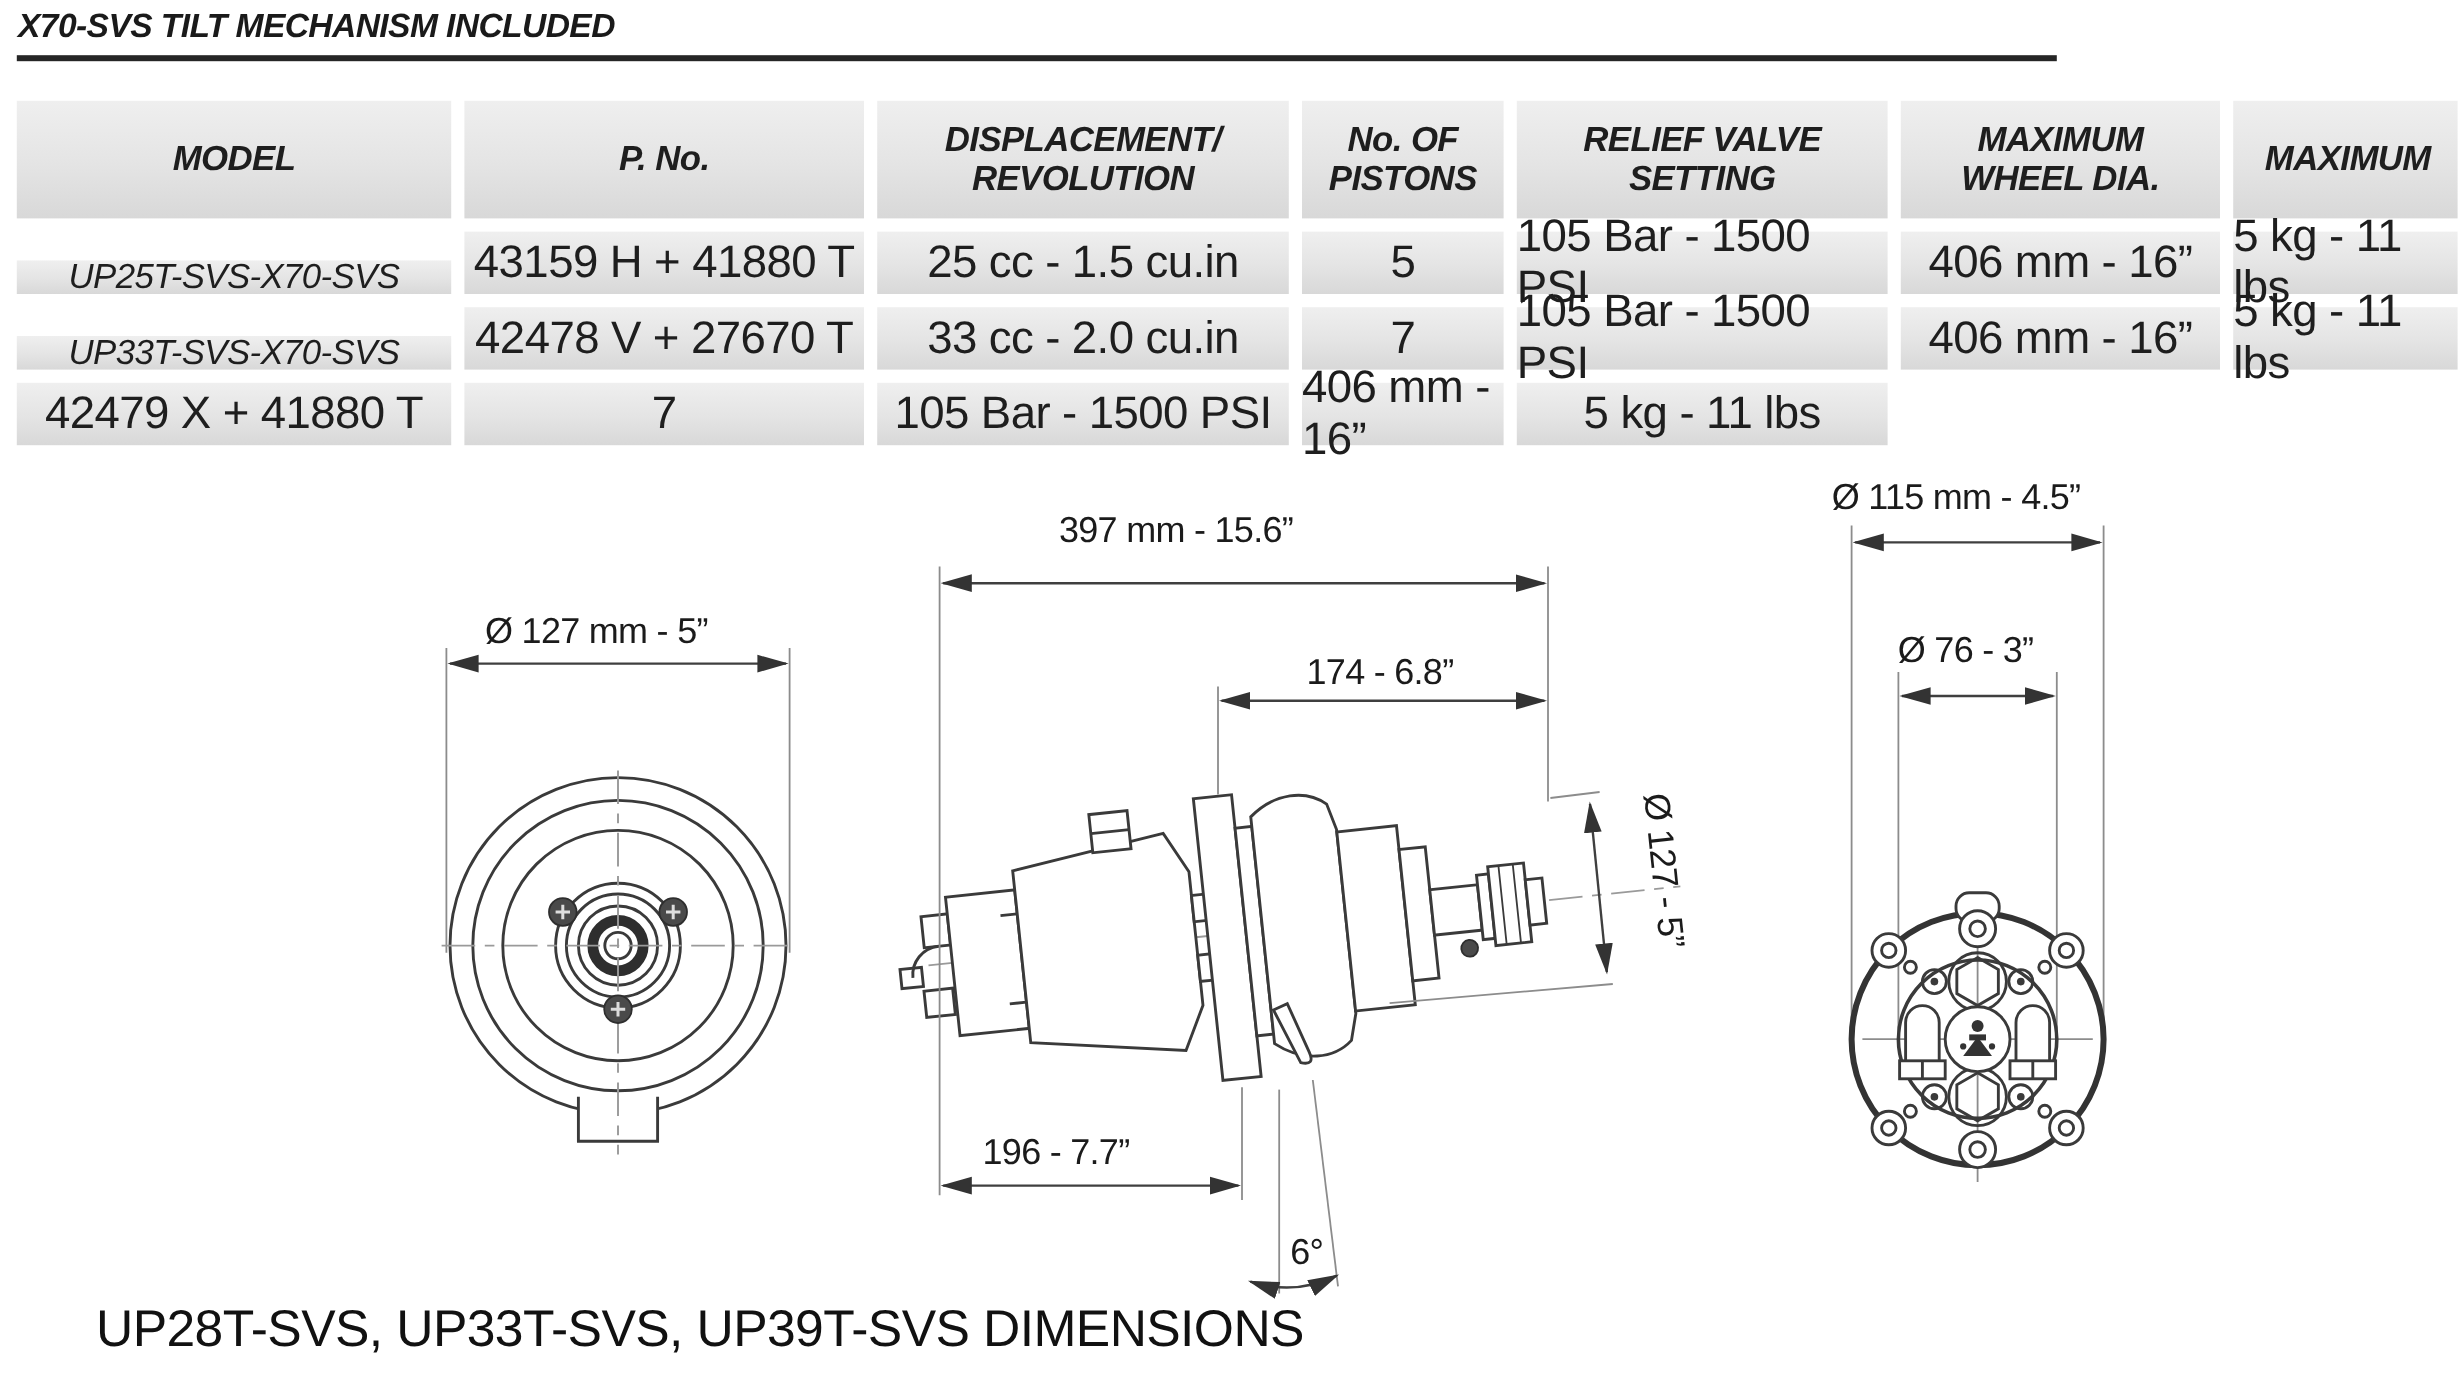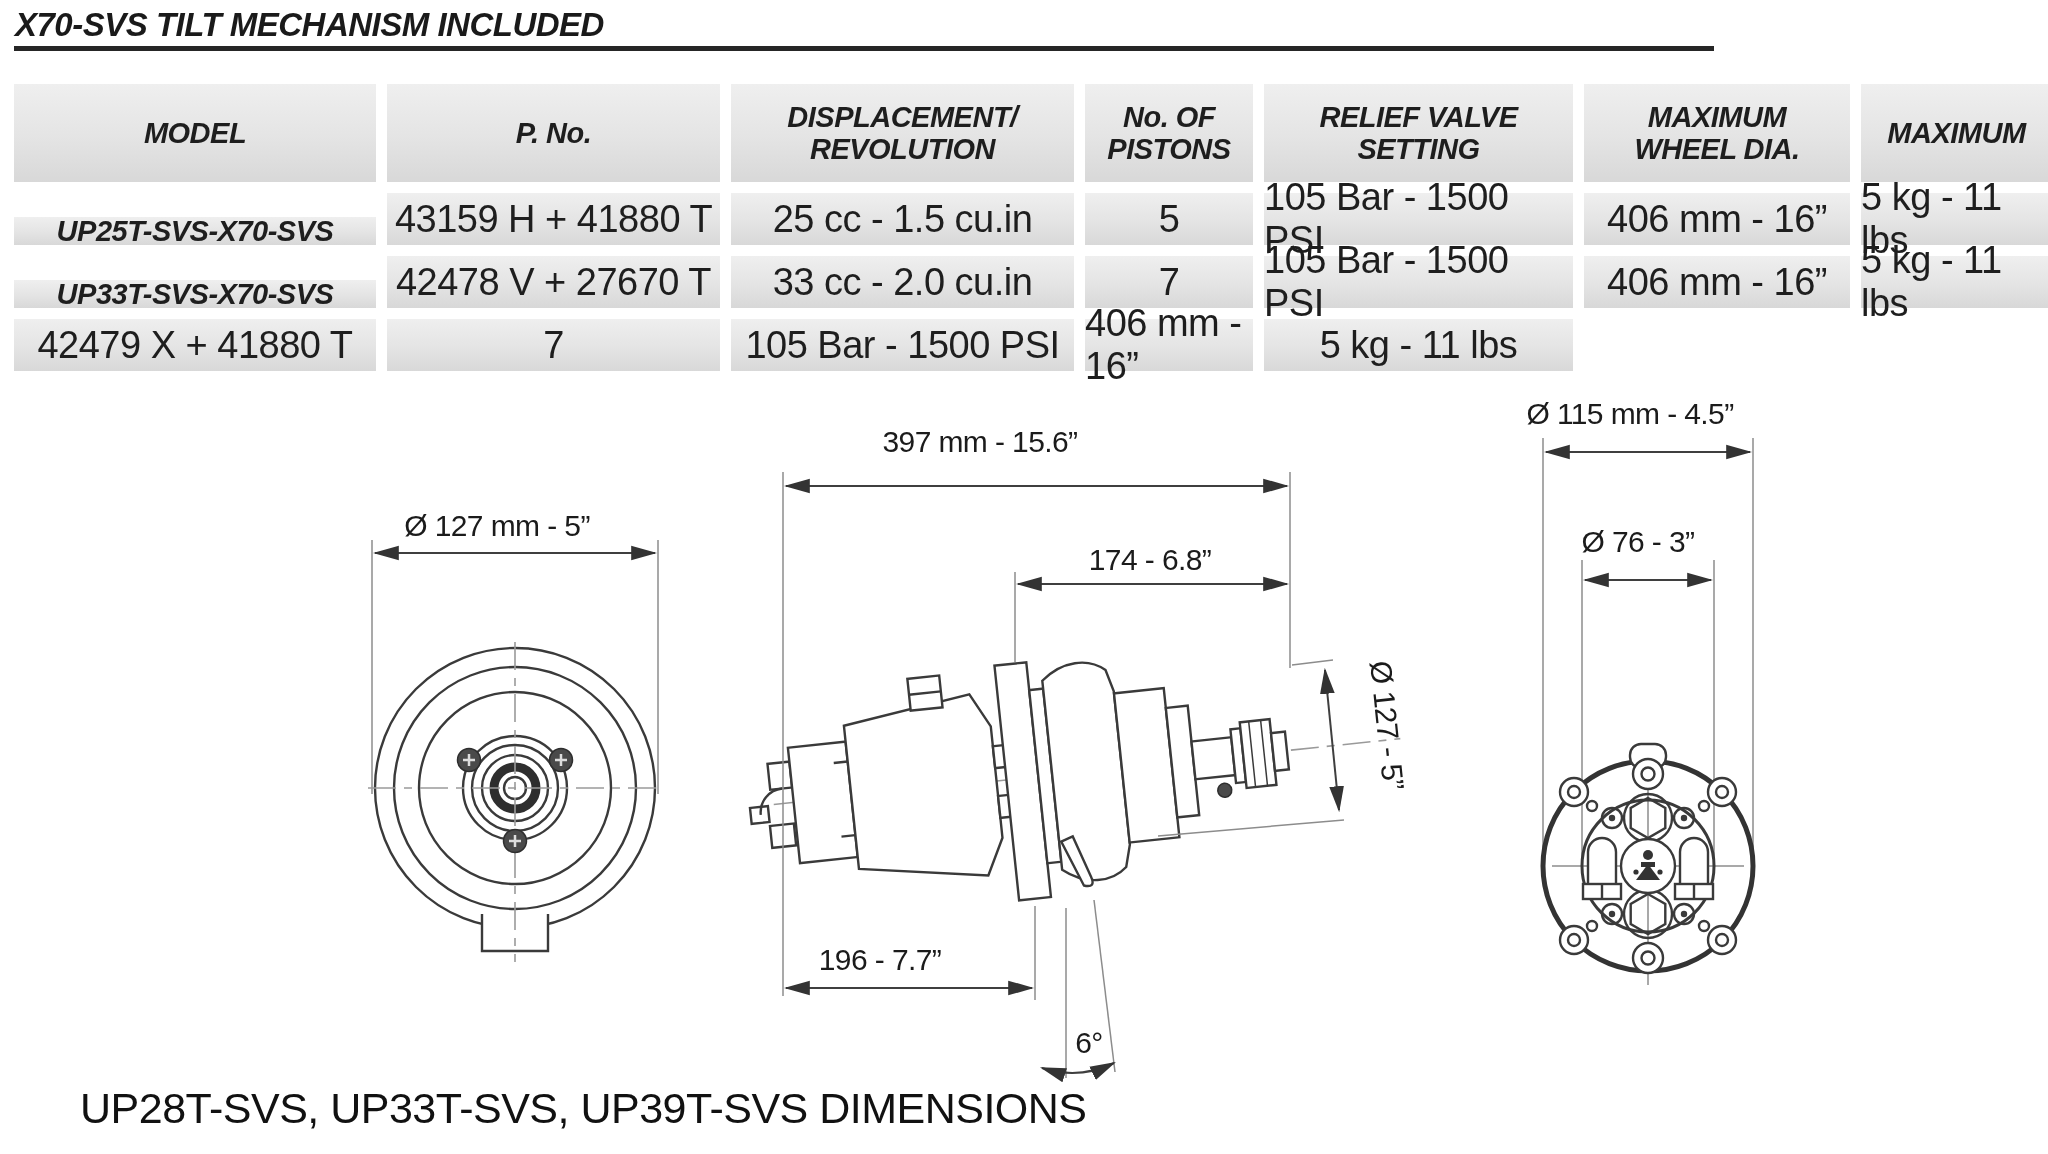--- a/index.html
+++ b/index.html
@@ -1,33 +1,33 @@
 <!DOCTYPE html>
 <html><head>
 <meta charset="utf-8">
 <style>
   html,body{margin:0;padding:0;background:#ffffff;}
   body{width:2048px;height:1154px;position:relative;overflow:hidden;
        font-family:"Liberation Sans",sans-serif;color:#1b1b1b;}
 
   
-  .page-title{position:absolute;left:15px;top:6px;font-size:33px;font-weight:700;
+  .page-title{position:absolute;left:15px;top:6px;font-size:28px;font-weight:700;
               font-style:italic;letter-spacing:-0.5px;color:#1a1a1a;white-space:nowrap;}
   .title-rule{position:absolute;left:14px;top:46px;width:1700px;height:5px;background:#262626;}
 
   
   .spec-table{position:absolute;left:14px;top:84px;width:2020px;
               display:grid;grid-template-columns:362px 333px 343px 168px 309px 266px 191px;
               grid-template-rows:98px 52px 52px 52px;column-gap:8px;row-gap:10px;gap:11px;}
   .cell{background:linear-gradient(180deg,#efefef 0%,#e4e4e4 55%,#d8d8d8 100%);
         display:flex;align-items:center;justify-content:center;
         font-size:38px;letter-spacing:-0.5px;color:#1e1e1e;}
   .th{font-size:29px;font-weight:700;font-style:italic;text-align:center;
       white-space:pre-line;line-height:1.12;}
-  .model{font-weight:700;font-style:italic;font-size:29px;margin-top:24px;}
+  .model{font-weight:400;font-style:italic;font-size:29px;margin-top:24px;}
 
   
   svg.drawings{position:absolute;left:0;top:0;width:2048px;height:1154px;}
   .s2{stroke:#3a3a3a;stroke-width:2.4;fill:none;}
   .sf{stroke:#3a3a3a;stroke-width:2.4;fill:#ffffff;}
   .s1{stroke:#8c8c8c;stroke-width:1.5;fill:none;}
   .dim{stroke:#3f3f3f;stroke-width:2;fill:none;}
   .cl{stroke:#9a9a9a;stroke-width:1.6;fill:none;stroke-dasharray:28 8 8 8;}
   .dtxt{font-family:"Liberation Sans",sans-serif;font-size:30px;fill:#1b1b1b;letter-spacing:-0.6px;}
   .dark{fill:#4a4a4a;stroke:#2e2e2e;stroke-width:1.5;}

